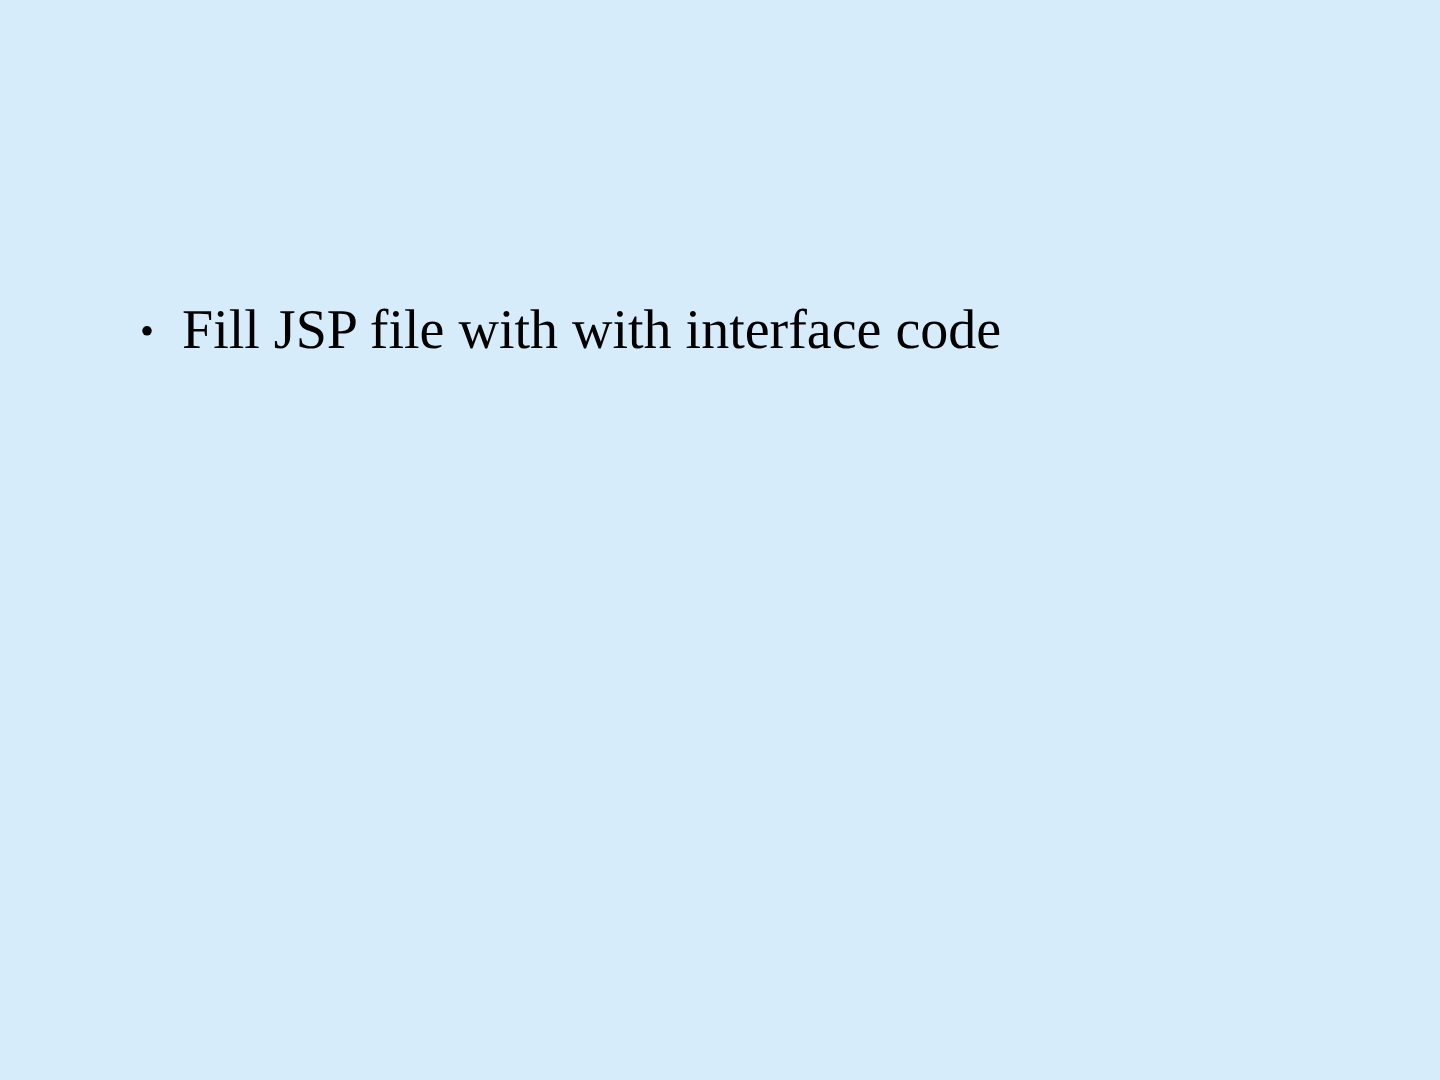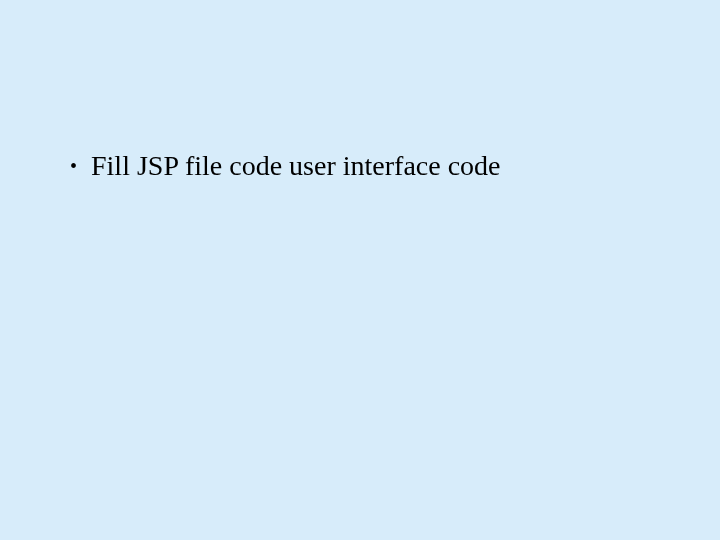--- a/index.html
+++ b/index.html
@@ -42,16 +42,16 @@
       display: inline-block;
     }
   </style>
 </head>
 <body>
 
 <div class="slide">
   <ul class="bullet-list">
     <li class="bullet-item">
       <span class="bullet-marker">•</span>
-      <span class="bullet-text">Fill JSP file code user interface code</span>
+      <span class="bullet-text">Fill JSP file with with interface code</span>
     </li>
   </ul>
 </div>
 
 </body></html>

